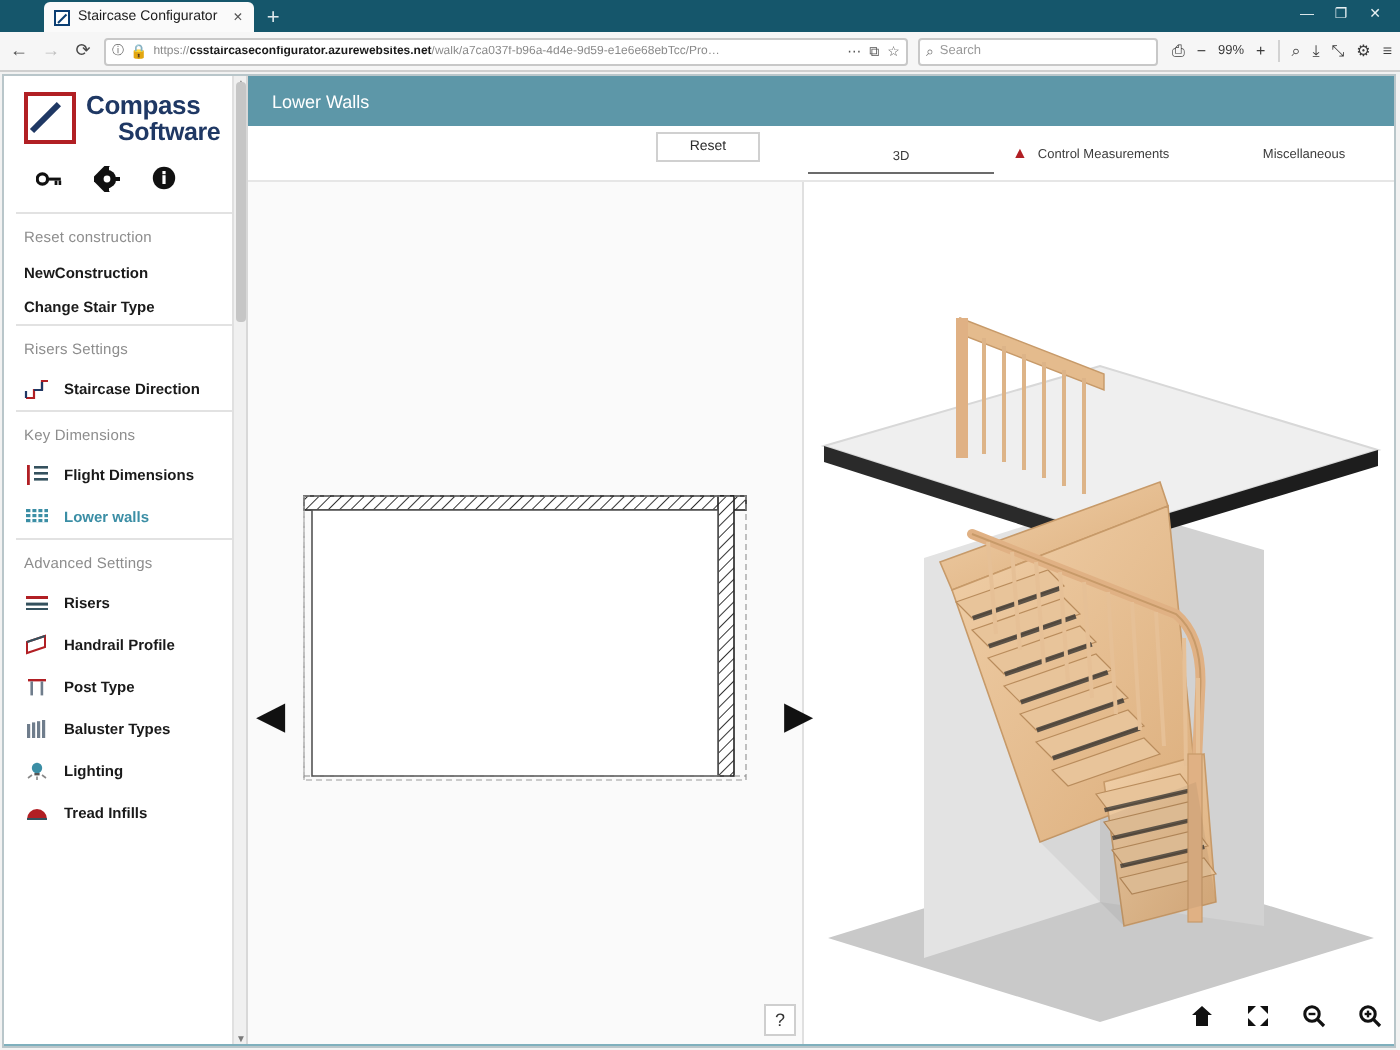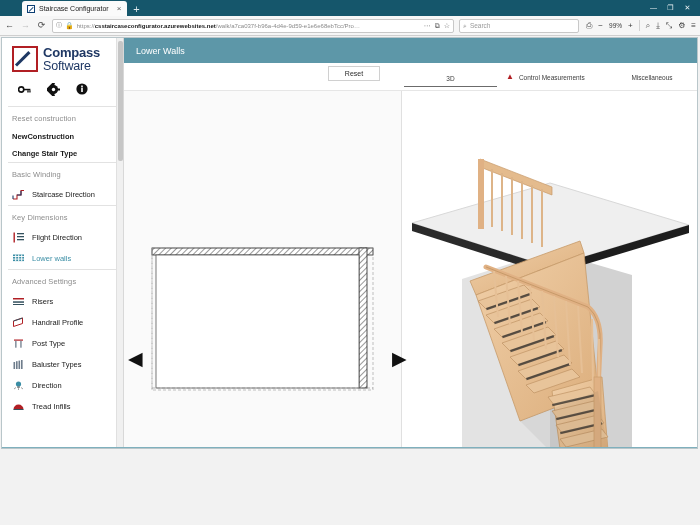--- a/index.html
+++ b/index.html
@@ -61,47 +61,47 @@
     display:flex; align-items:center; padding:0 3px; gap:3px;
   }
   .searchbox .sicon { font-size:7px; color:#777; }
   .searchbox .sph { font-size:6.5px; color:#999; }
   .toolicons { display:flex; align-items:center; gap:6px; color:#3a3a3a; font-size:8px; padding-left:2px; }
   .zoomlevel { font-size:6.5px; color:#3a3a3a; }
   .vsep { width:1px; height:11px; background:#d2d2d2; }
 
   
   .viewport {
-    position:absolute; top:37px; left:1px; width:697px; height:412px;
+    position:absolute; top:37px; left:1px; width:697px; height:487px;
     background:#15803d; border:1px solid #b9c6ca; overflow:hidden;
   }
 
   
   .sidebar {
     position:absolute; left:0; top:0; width:122px; height:486px;
     background:#ffffff; border-right:1px solid #d8d8d8;
   }
   .logo { display:flex; align-items:center; gap:5px; padding:8px 6px 4px 10px; }
   .logomark { width:26px; height:26px; border:2px solid #b11f24; position:relative; flex:none; }
   .logomark::after {
     content:""; position:absolute; left:2px; top:16px; width:19px; height:3px;
     background:#1f3864; transform:rotate(-45deg); transform-origin:left center;
   }
   .logotext { line-height:1.05; }
   .logotext .l1 { font-size:13px; font-weight:bold; color:#1f3864; letter-spacing:-.2px; }
-  .logotext .l2 { font-size:12.5px; font-weight:normal; color:#1f3864; letter-spacing:-.2px; }
+  .logotext .l2 { font-size:12.5px; font-weight:bold; color:#1f3864; letter-spacing:-.2px;margin-left:16px; }
 
   .sbtools { display:flex; gap:16px; padding:6px 0 8px 16px; align-items:center; }
   .sbtools .ic { font-size:12px; color:#111; line-height:1; }
   .sbdiv { height:1px; background:#e2e2e2; margin:0 6px; }
 
   .sbgroup { font-size:7.5px; color:#8d8d8d; padding:7px 0 5px 10px; letter-spacing:.1px; }
   .sbitem {
     display:flex; align-items:center; gap:7px;
-    padding:4px 4px 4px 10px; font-size:7.5px; font-weight:normal; color:#1a1a1a;
+    padding:4px 4px 4px 10px; font-size:7.5px; font-weight:bold; color:#1a1a1a;
     cursor:default;
   }
   .sbitem.plain { font-weight:bold; padding-left:10px; }
   .sbitem.active { color:#3b8ea5; }
   .sbicon { width:13px; height:13px; flex:none; position:relative; }
   .sbicon svg { display:block; }
 
   .scrollbar {
     position:absolute; right:0; top:0; width:7px; height:486px; background:#f0f0f0;
     border-left:1px solid #e0e0e0;
@@ -255,21 +255,21 @@
       <div class="sbgroup">Reset construction</div>
       <div class="sbitem plain">
         <span>NewConstruction</span>
       </div>
       <div class="sbitem plain">
         <span>Change Stair Type</span>
       </div>
 
       <div class="sbdiv"></div>
 
-      <div class="sbgroup">Basic Winding</div>
+      <div class="sbgroup">Risers Settings</div>
       <div class="sbitem">
         <span class="sbicon">
           <svg width="13" height="13" viewBox="0 0 13 13">
               <path d="M1 11h4V7h4V2.5h3" fill="none" stroke="#b11f24" stroke-width="1.1"></path>
               <path d="M1 11V7.5M5 7h4.5M9 7V3" fill="none" stroke="#1f3864" stroke-width="1.1"></path>
             </svg>
         </span>
         <span>Staircase Direction</span>
       </div>
 
@@ -278,21 +278,21 @@
       <div class="sbgroup">Key Dimensions</div>
       <div class="sbitem">
         <span class="sbicon">
           <svg width="13" height="13" viewBox="0 0 13 13">
               <rect x="1.5" y="1.5" width="1.4" height="10" fill="#b11f24"></rect>
               <rect x="5" y="2" width="7" height="1.3" fill="#34515e"></rect>
               <rect x="5" y="5" width="7" height="1.3" fill="#34515e"></rect>
               <rect x="5" y="8" width="7" height="1.3" fill="#34515e"></rect>
             </svg>
         </span>
-        <span>Flight Direction</span>
+        <span>Flight Dimensions</span>
       </div>
       <div class="sbitem active">
         <span class="sbicon">
           <svg width="13" height="13" viewBox="0 0 13 13">
               <g fill="#3b8ea5">
                 <rect x="1" y="2.5" width="11" height="1.6"></rect>
                 <rect x="1" y="5" width="11" height="1.6"></rect>
                 <rect x="1" y="7.5" width="11" height="1.6"></rect>
               </g>
               <g fill="#fff">
@@ -351,21 +351,21 @@
         <span>Baluster Types</span>
       </div>
       <div class="sbitem">
         <span class="sbicon">
           <svg width="13" height="13" viewBox="0 0 13 13">
               <circle cx="6.5" cy="5" r="2.6" fill="#3b8ea5"></circle>
               <rect x="5.2" y="7.5" width="2.6" height="1.2" fill="#555"></rect>
               <path d="M2 10l2-1.5M11 10L9 8.5M6.5 11V9.2" stroke="#888" stroke-width=".8"></path>
             </svg>
         </span>
-        <span>Direction</span>
+        <span>Lighting</span>
       </div>
       <div class="sbitem">
         <span class="sbicon">
           <svg width="13" height="13" viewBox="0 0 13 13">
               <path d="M1.5 9.5a5 5 0 0 1 10 0z" fill="#b11f24"></path>
               <path d="M1.5 9.5h10" stroke="#34515e" stroke-width="1"></path>
             </svg>
         </span>
         <span>Tread Infills</span>
       </div>

